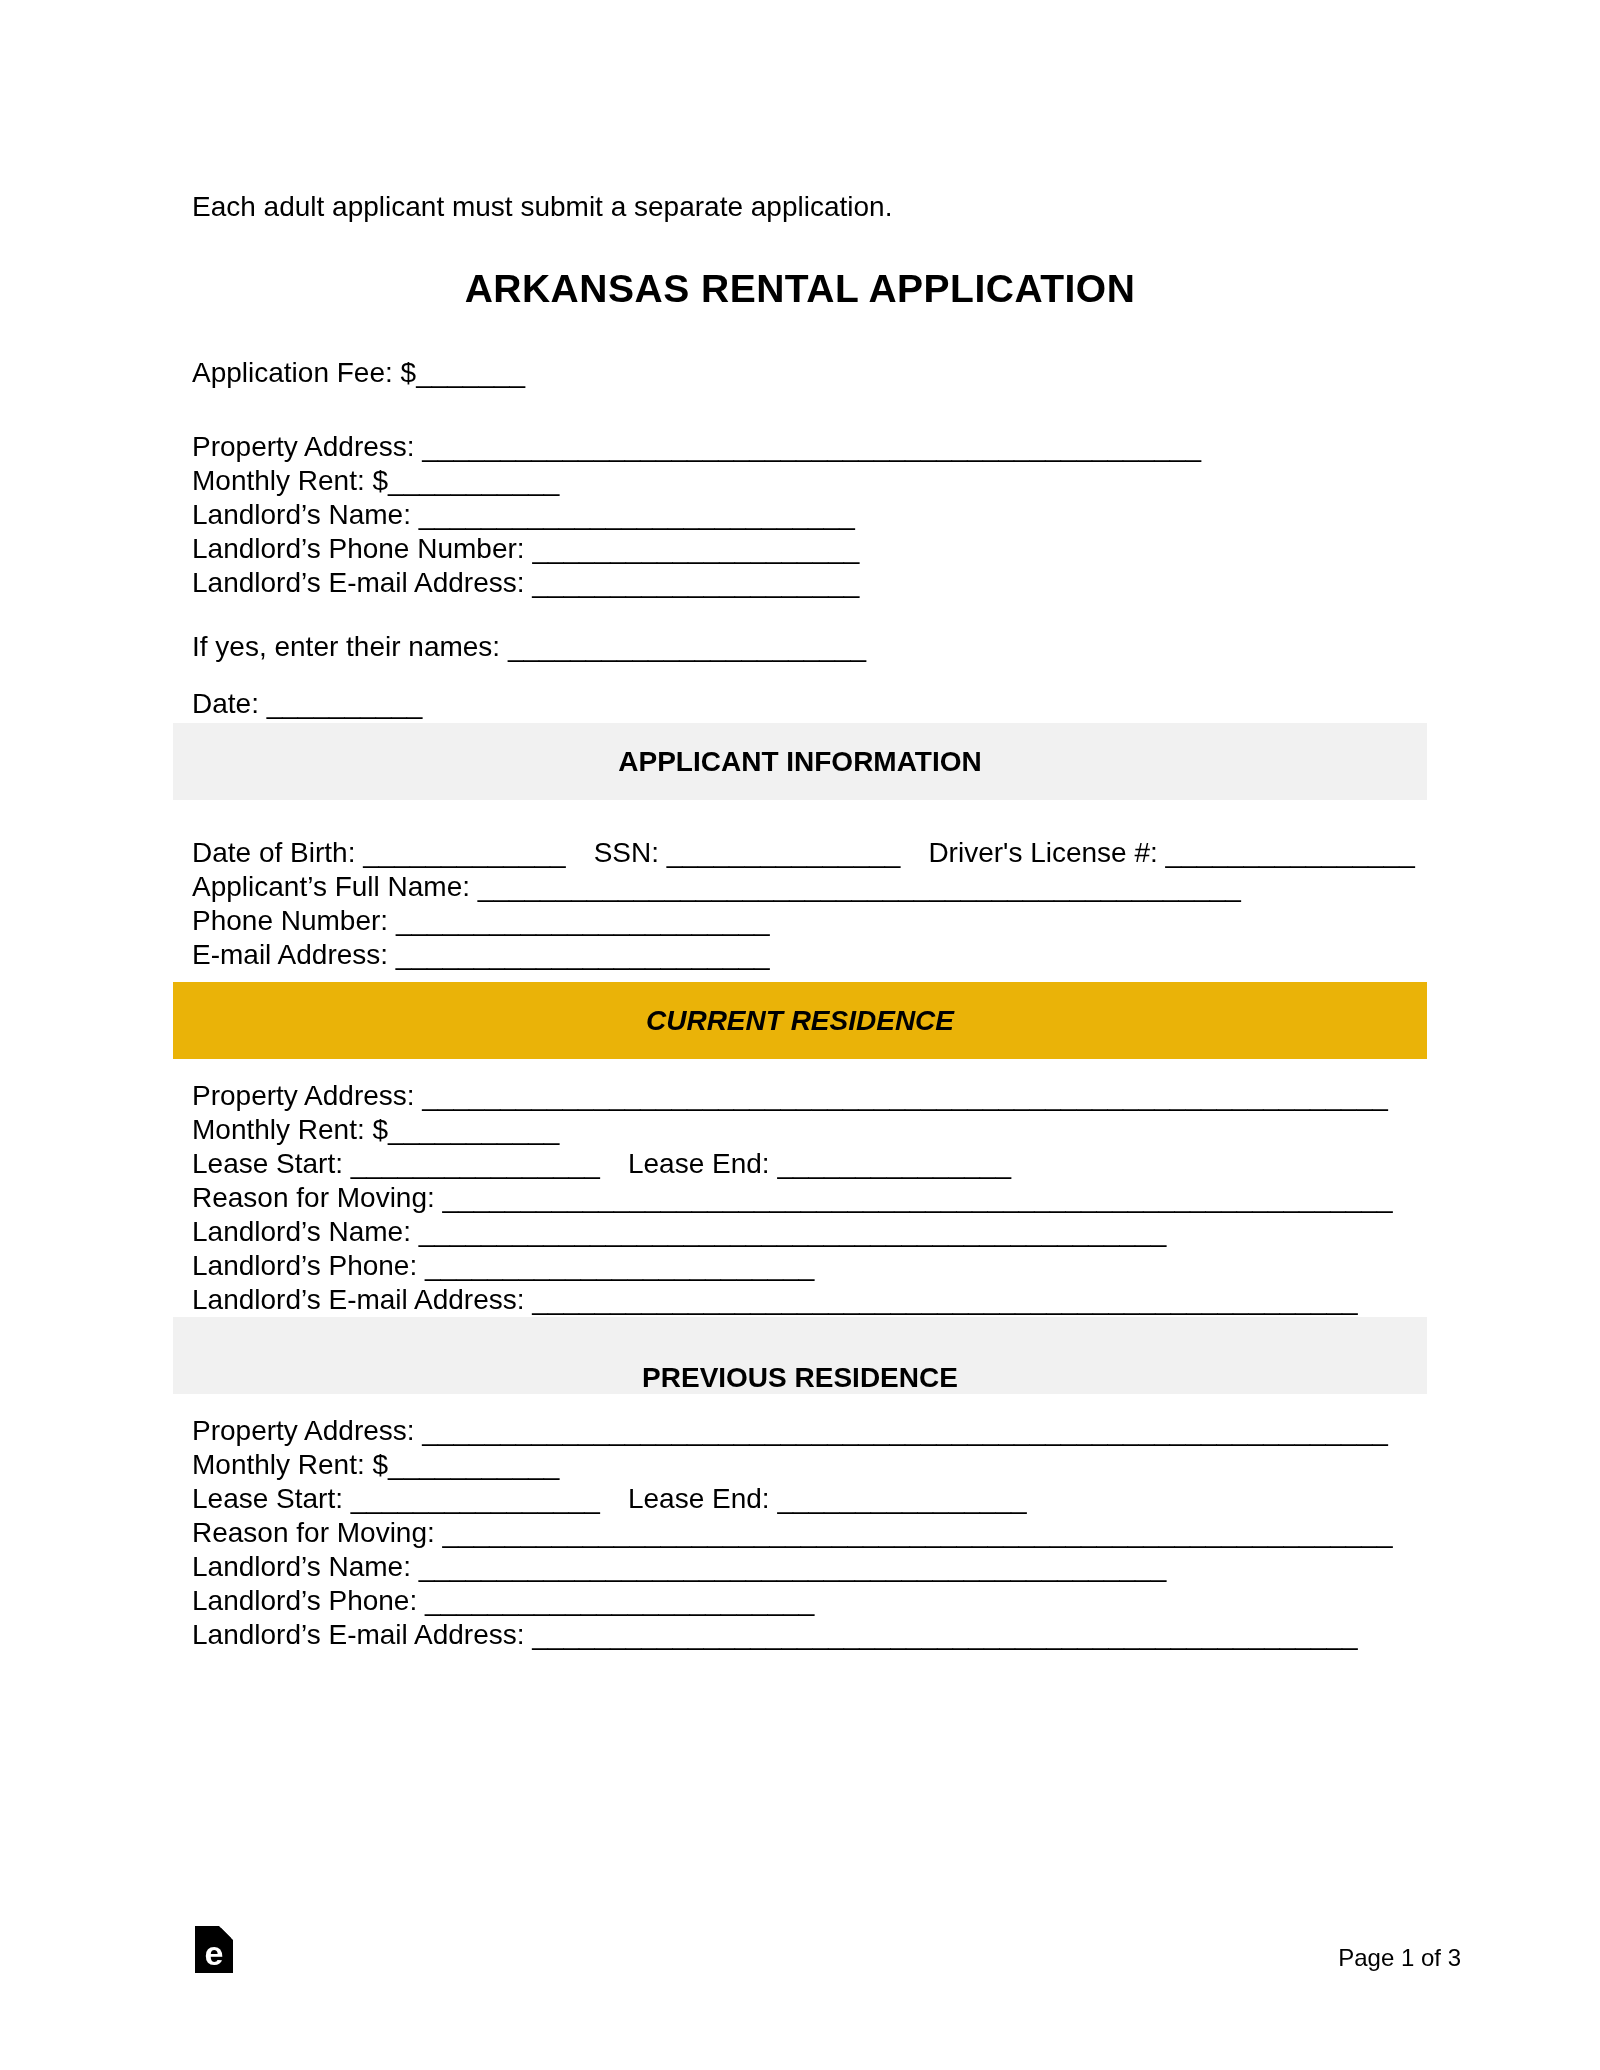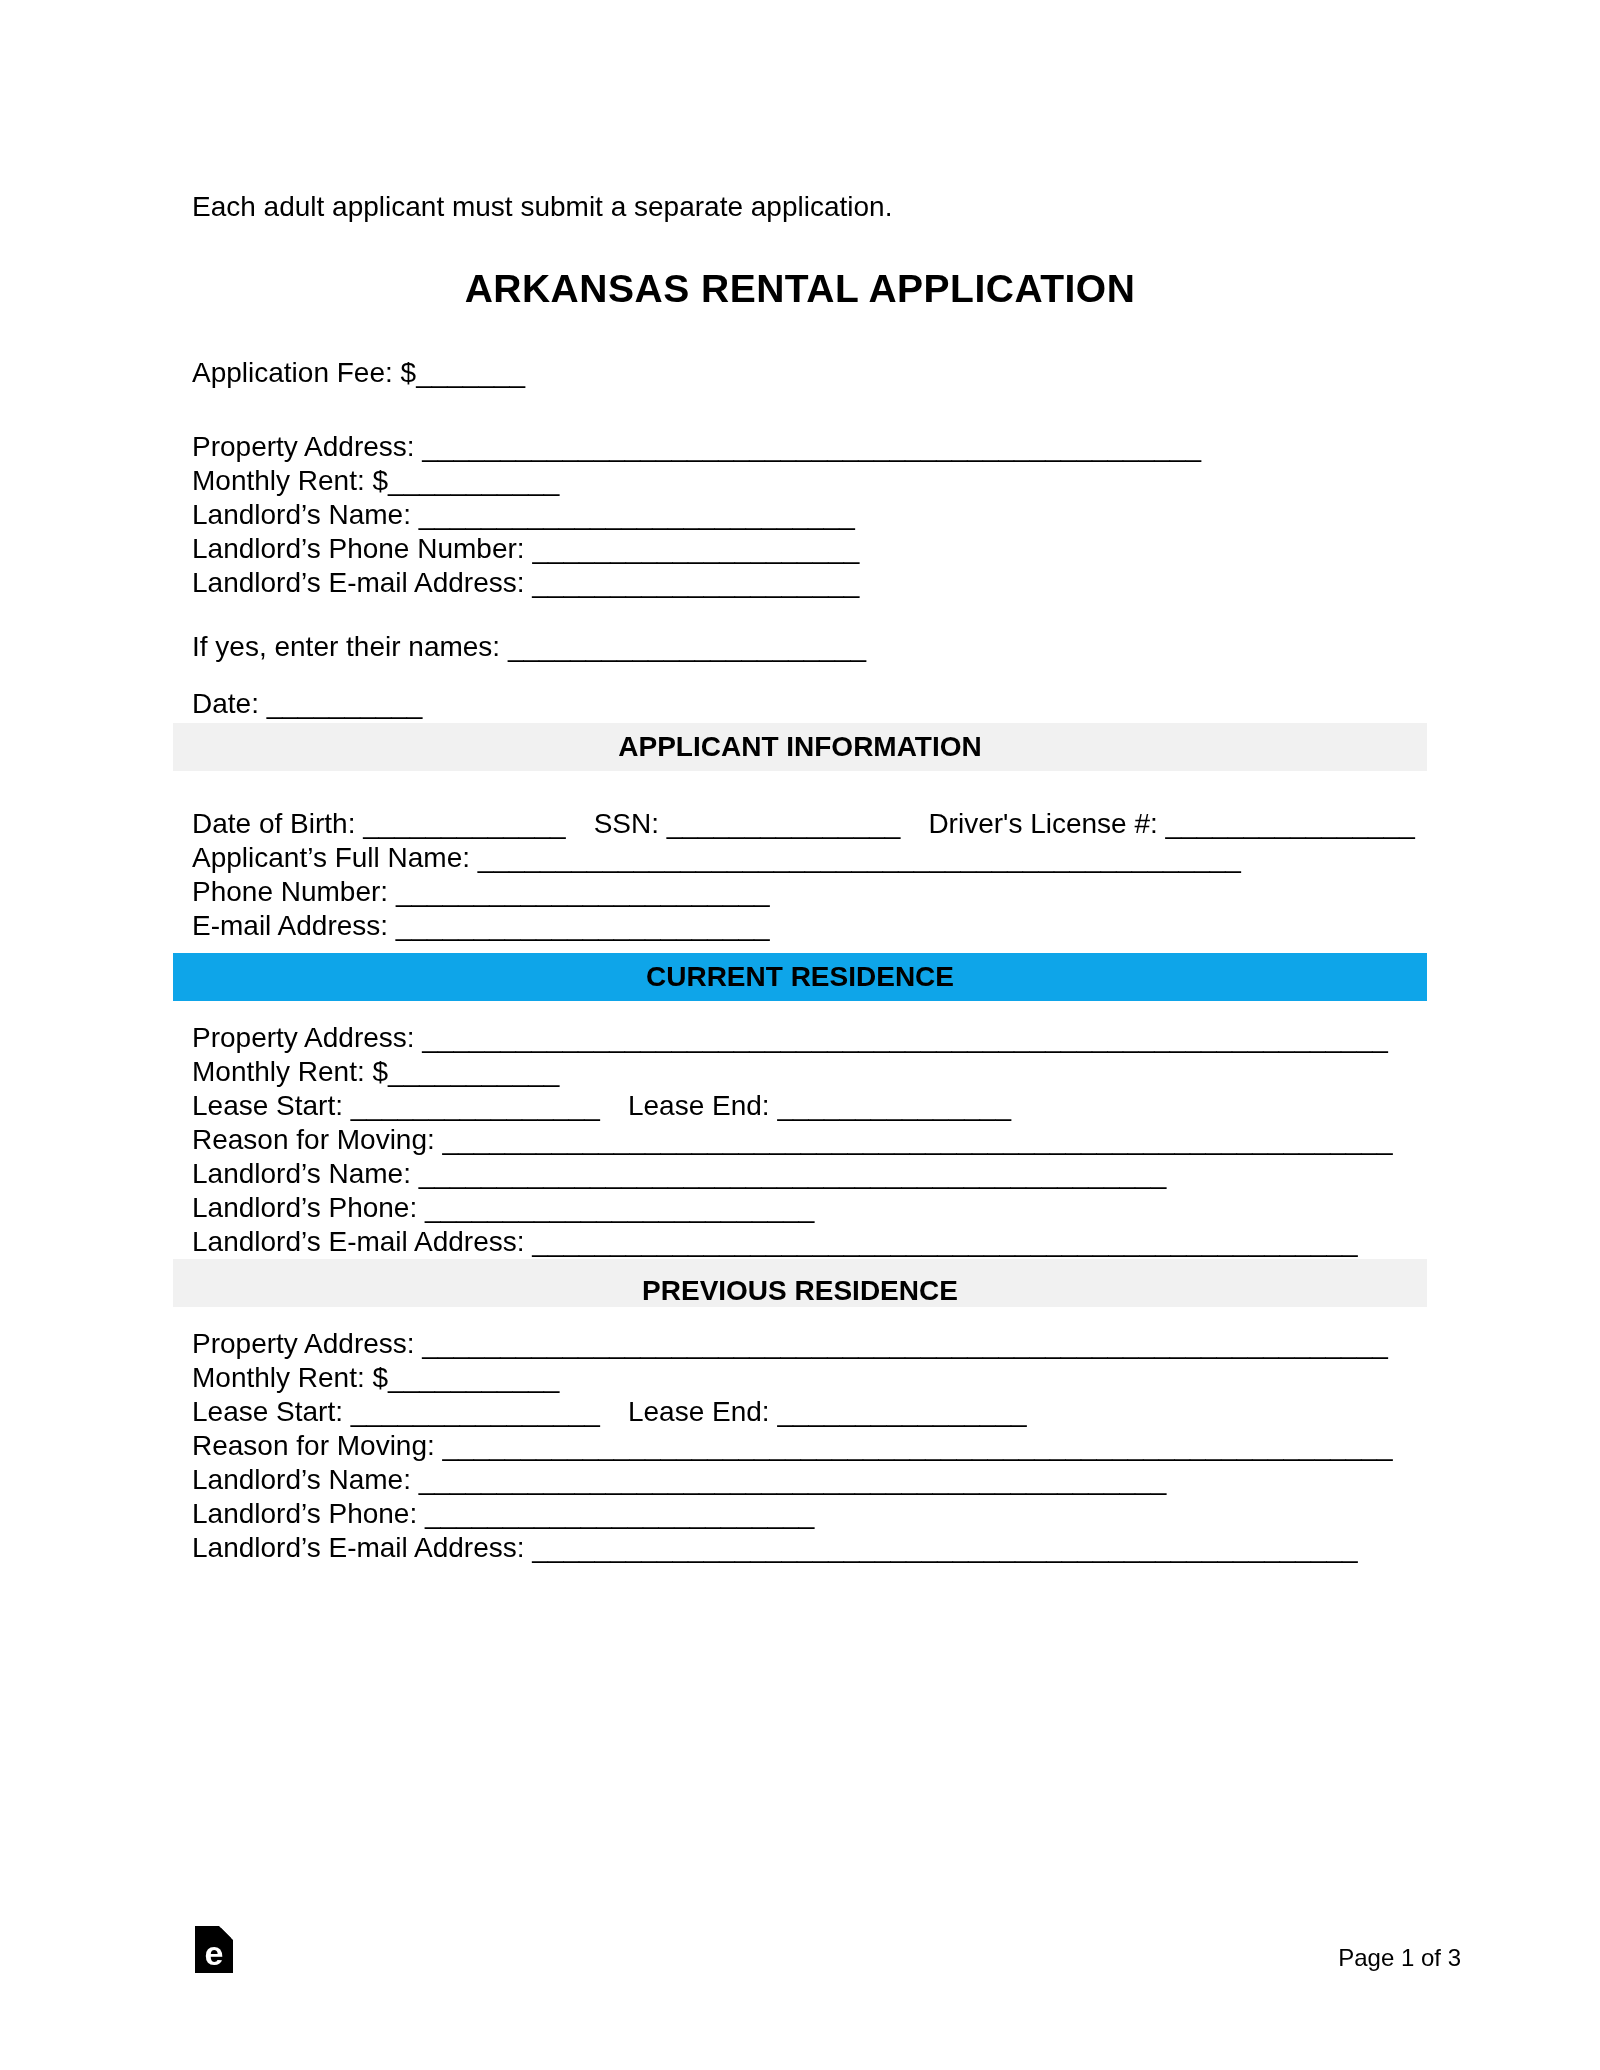--- a/index.html
+++ b/index.html
@@ -26,21 +26,21 @@
     text-align: center; line-height: 46px;
     letter-spacing: 0.5px;
   }
   .fee { margin-top: 44px; }
   .grp-rental { margin-top: 40px; }
   .co { margin-top: 26px; }
   .names { margin-top: 30px; }
   .date { margin-top: 23px; }
 
   .band {
-    margin-top: 0; height: 48px;
+    margin-top: 0; height: 77px;
     background: #f1f1f1;
     display: flex; align-items: center; justify-content: center;
     font-weight: bold;
   }
   .band-applicant { margin-top: 2px; }
   .grp-applicant { margin-top: 36px; }
   .band-current { margin-top: 10px; }
   .grp-current { margin-top: 20px; }
   .grp-previous { margin-top: 20px; }
   .grp-employment { margin-top: 38px; }
@@ -133,21 +133,21 @@
       <span class="lbl">Applicant’s Full Name: </span><span class="blank">_________________________________________________</span>
     </div>
     <div class="line">
       <span class="lbl">Phone Number: </span><span class="blank">________________________</span>
     </div>
     <div class="line">
       <span class="lbl">E-mail Address: </span><span class="blank">________________________</span>
     </div>
   </div>
 
-  <div class="band band-current" style="background: #0ea5e9;">
+  <div class="band band-current" style="background: #eab308; font-style: italic;">
     <span>CURRENT RESIDENCE</span>
   </div>
 
   <div class="grp-current indent">
     <div class="line">
       <span class="lbl">Property Address: </span><span class="blank">______________________________________________________________</span>
     </div>
     <div class="line">
       <span class="lbl">Monthly Rent: $</span><span class="blank">___________</span>
     </div>

